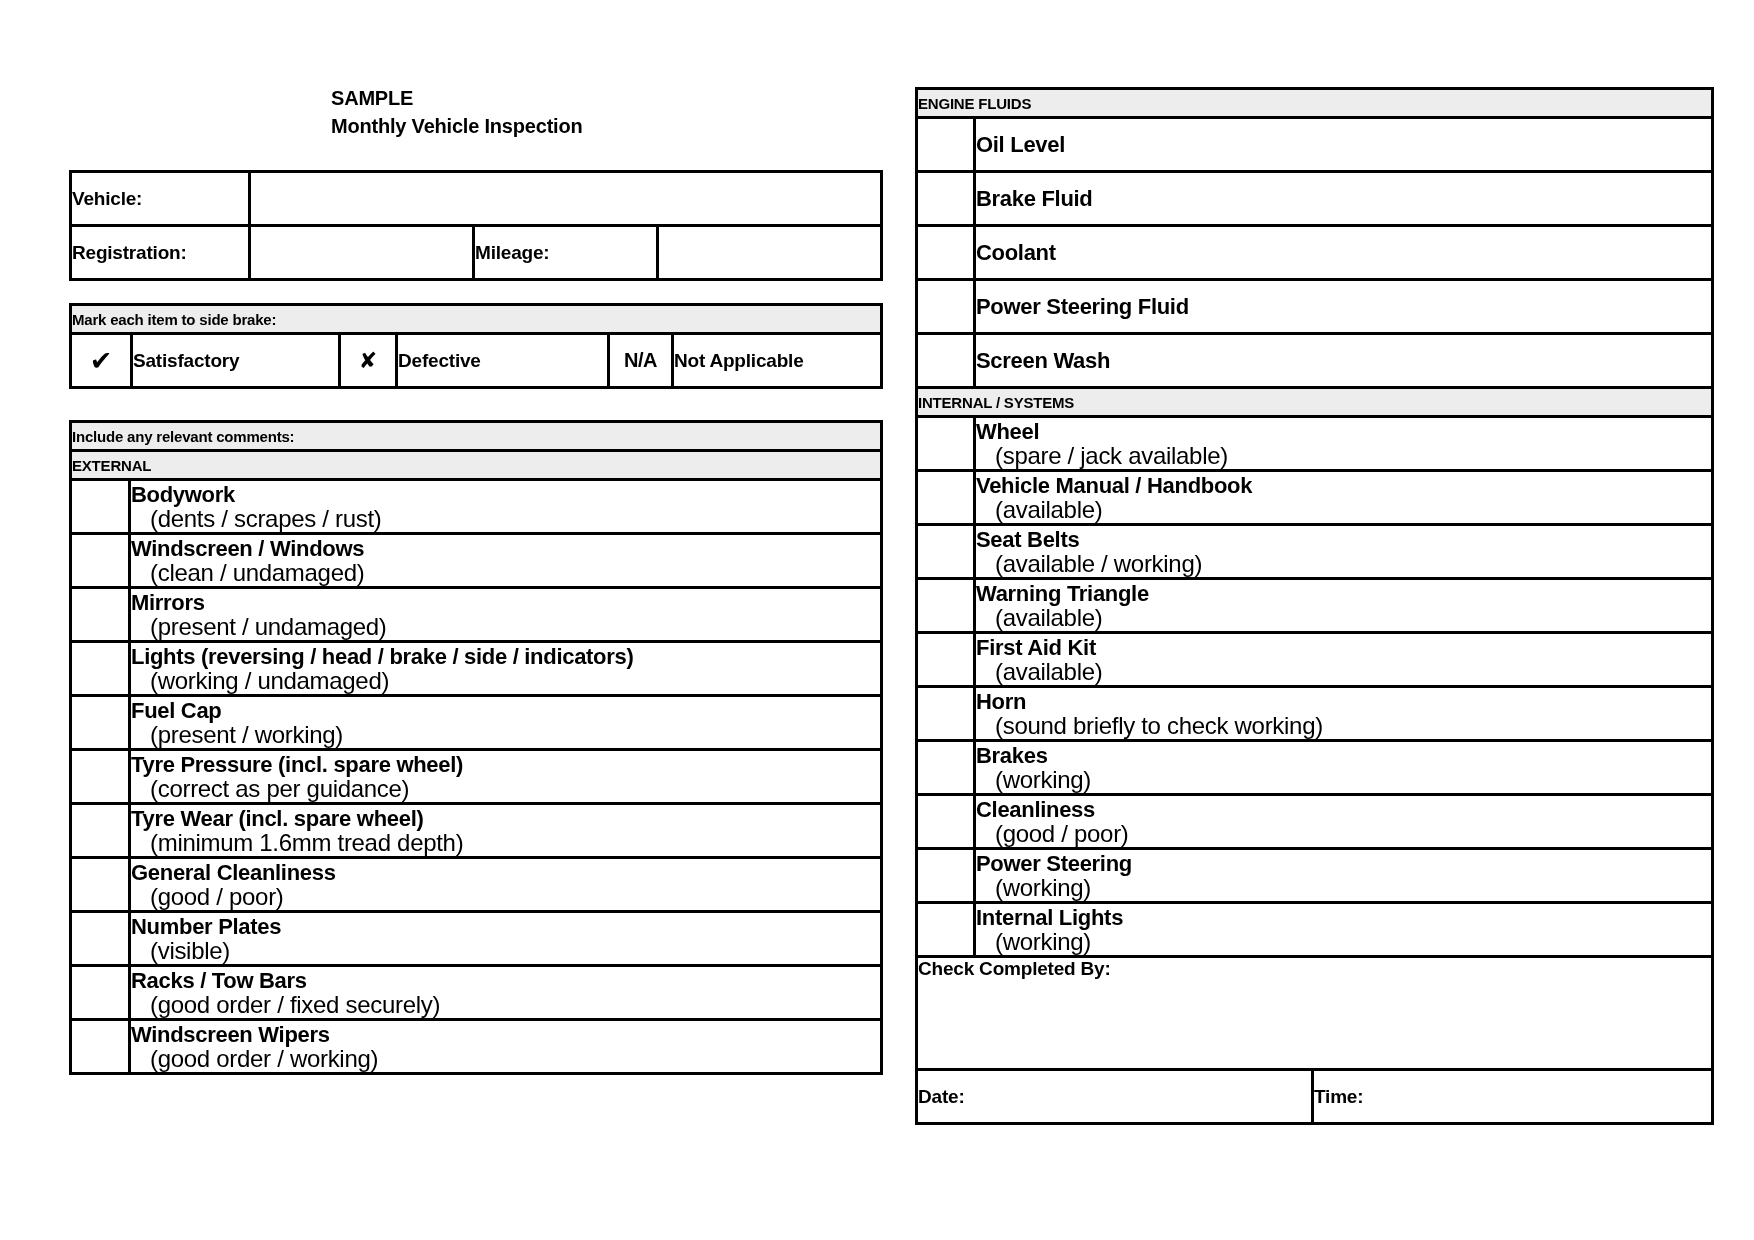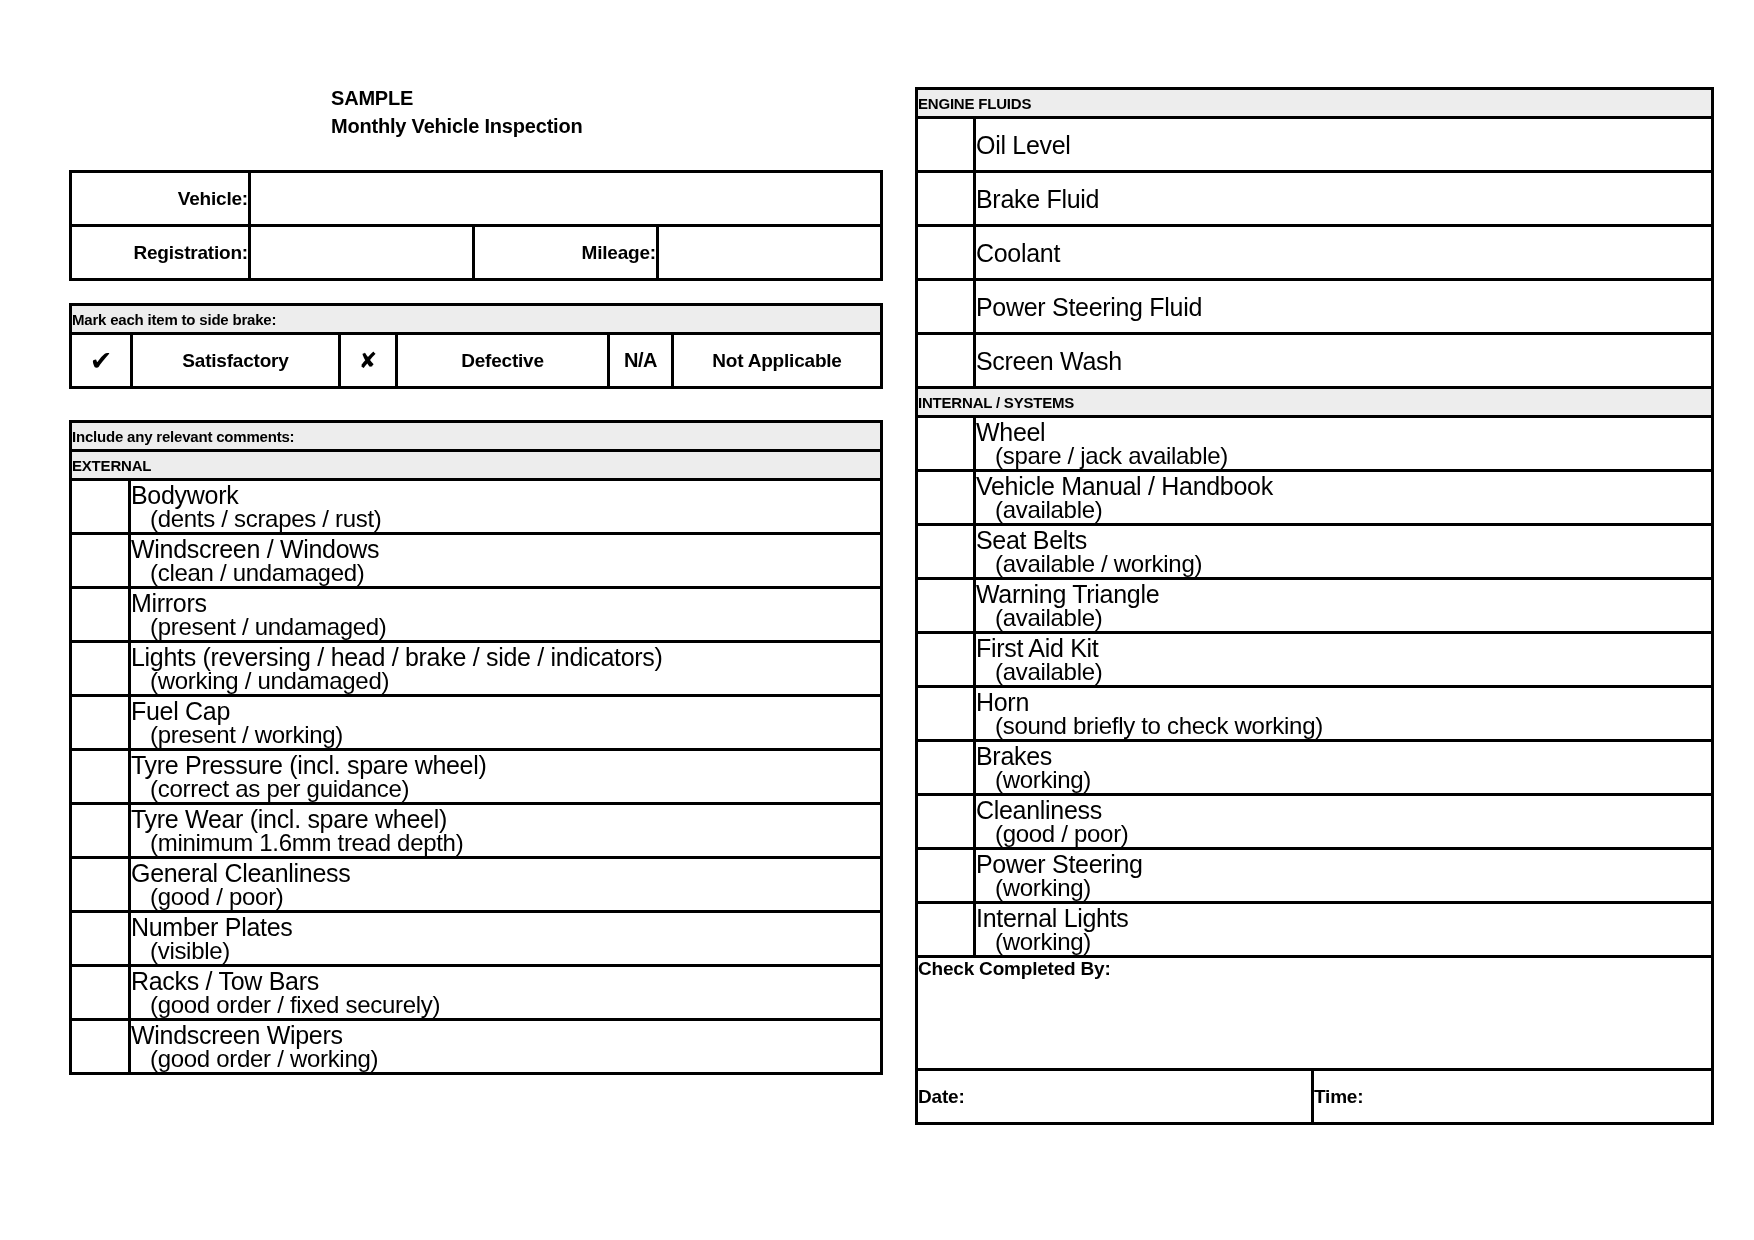--- a/index.html
+++ b/index.html
@@ -11,36 +11,36 @@
   .title-block{position:absolute;left:331px;top:84px;font-weight:bold;
     font-size:20px;line-height:28px;letter-spacing:-0.2px;}
   table.tbl{border-collapse:collapse;table-layout:fixed;position:absolute;}
   table.tbl td{border:3px solid #000;padding:0;overflow:hidden;}
   td.hdr{background:var(--hdr,#ededed);font-weight:bold;font-size:15px;
     height:26px;padding:1px 0 1px 11px;vertical-align:middle;letter-spacing:-0.2px;margin-top:44px;}
   td.lbl{font-weight:bold;font-size:19px;padding-left:13px;vertical-align:middle;letter-spacing:-0.2px;}
   td.blank{background:#fff;}
   
   .vehicle-tbl{left:69px;top:170px;width:811px;}
-  .vehicle-tbl td{height:51px;text-align:right;}
+  .vehicle-tbl td{height:51px;}
   
   .key-tbl{left:69px;top:303px;width:811px;}
   .key-row td{height:51px;}
   td.sym{text-align:center;vertical-align:middle;font-weight:bold;padding:0;}
   td.sym.check{font-size:27px;}
   td.sym.cross{font-size:22px;}
   td.sym.na{font-size:20px;letter-spacing:-0.5px;text-align:center;}
-  td.keylbl{font-weight:bold;font-size:19px;padding-left:13px;vertical-align:middle;letter-spacing:-0.2px;text-align:center;}
+  td.keylbl{font-weight:bold;font-size:19px;padding-left:13px;vertical-align:middle;letter-spacing:-0.2px;}
   
   .external-tbl{left:69px;top:420px;width:811px;}
   .right-tbl{left:915px;top:87px;width:796px;}
   tr.item-row td{height:51px;}
   td.cb{background:#fff;}
   td.item{vertical-align:middle;padding:3px 8px 3px 11px;line-height:24px;}
-  .nm{font-weight:normal;font-size:25px;letter-spacing:-0.3px;}
+  .nm{font-weight:bold;font-size:22px;letter-spacing:-0.3px;}
   .dt{font-size:24px;letter-spacing:-0.3px;margin-left:19px;}
   td.completed{height:110px;vertical-align:top;padding:14px 0 0 12px;}
   td.completed .lbl-inline,.lbl-inline{font-weight:bold;font-size:19px;letter-spacing:-0.2px;}
   td.dtcell{height:51px;vertical-align:middle;padding-left:12px;}
 </style>
 </head>
 <body style="background: rgb(255, 255, 255);">
 
 <div class="title-block">
   <div>SAMPLE</div>

